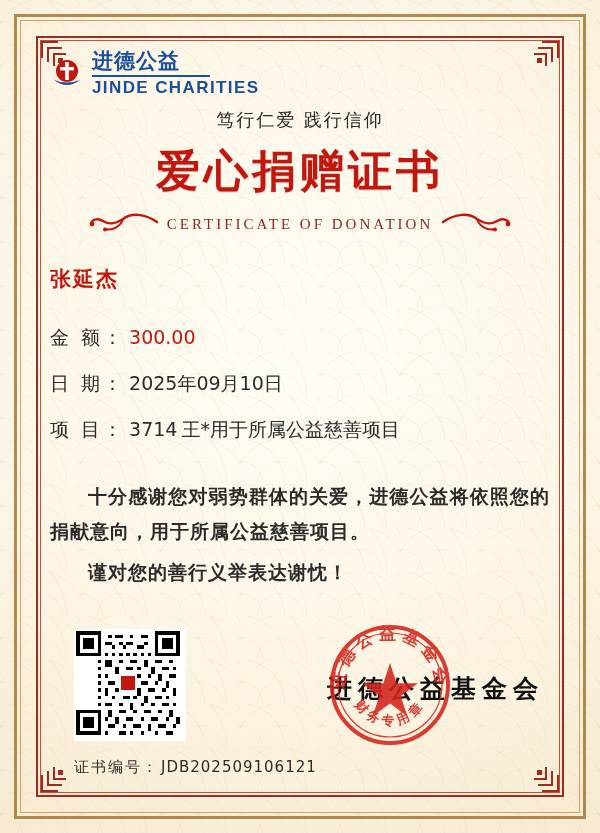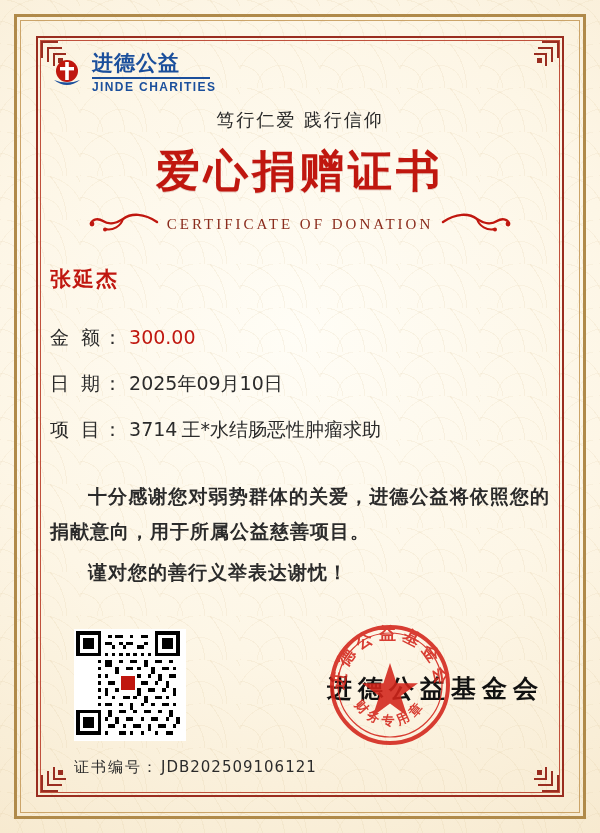--- a/index.html
+++ b/index.html
@@ -102,21 +102,21 @@
   }
   .logo-cn {
     font-family: "DejaVu Sans", "Liberation Sans", sans-serif;
     font-size: 21px;
     font-weight: bold;
     color: #1b4f9c;
     letter-spacing: 1px;
   }
   .logo-en {
     font-family: "Liberation Sans", sans-serif;
-    font-size: 12px;
+    font-size: 17px;
     font-weight: bold;
     color: #1b4f9c;
     letter-spacing: 1.4px;
   }
   .logo-rule {
     height: 2px;
     background: #1b4f9c;
     margin: 3px 0 2px 0;
     width: 118px;
   }
@@ -351,21 +351,21 @@
         <span class="field-value amount">300.00</span>
       </div>
       <div class="field-row">
         <span class="field-label">日 期：</span>
         <span class="field-value">2025年09月10日</span>
       </div>
       <div class="field-row">
         <span class="field-label">项 目：</span>
         <span class="field-value">3714</span>
         <span class="proj-gap"></span>
-        <span class="field-value">王*水结肠恶性肿瘤求助</span>
+        <span class="field-value">王*用于所属公益慈善项目</span>
       </div>
     </div>
 
     <div class="body-text">
       <p>十分感谢您对弱势群体的关爱，进德公益将依照您的捐献意向，用于所属公益慈善项目。</p>
       <p>谨对您的善行义举表达谢忱！</p>
     </div>
 
     <div class="bottom">
 

